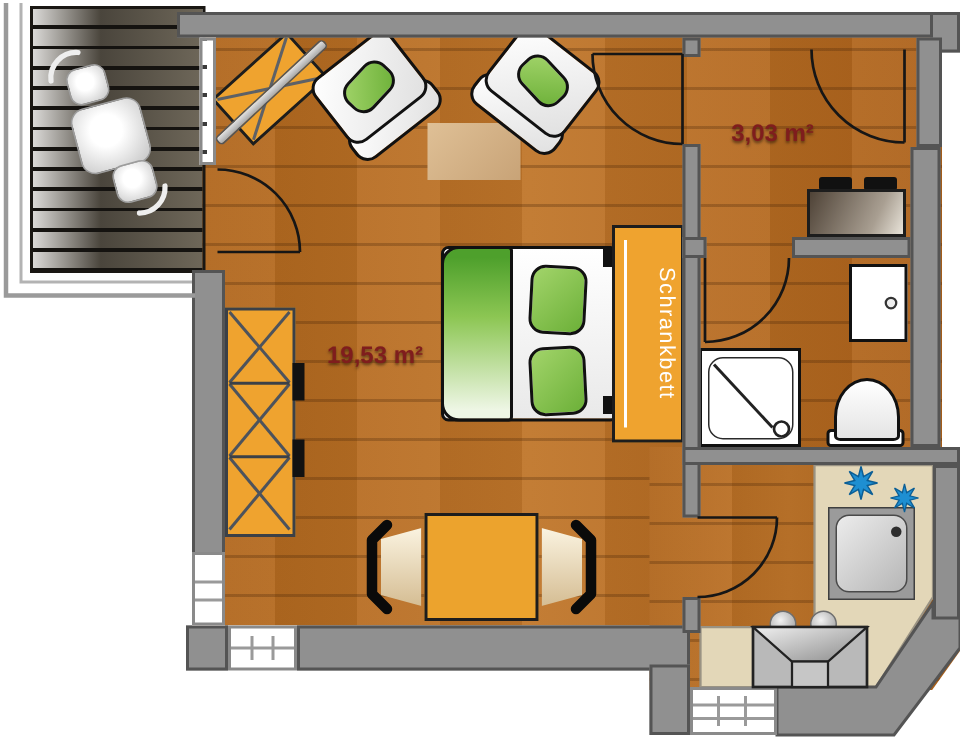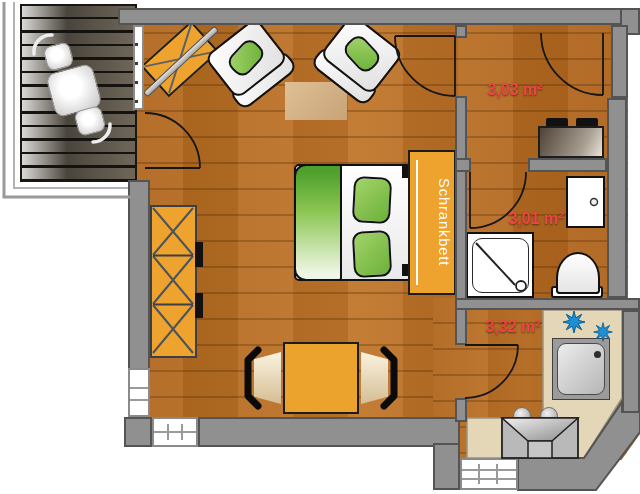--- a/index.html
+++ b/index.html
@@ -16,21 +16,21 @@
       linear-gradient(90deg,#39352e,#57514637 0%,#4a453c 40%,#6e6759);
       border:2px solid #1a1713;box-sizing:border-box;}
   
   .wall{background:#909090;border:2px solid #545454;box-sizing:border-box;}
   
   .win{background:#ffffff;border:2px solid #8a8a8a;box-sizing:border-box;}
   .winline{background:#9a9a9a;}
   
   .blackline{background:#111;}
   .orange{background:#efa32f;border:2px solid #1d1d1d;box-sizing:border-box;}
-  .label{color:#ef4444;font-weight:bold;font-size:16px;text-align:center;
+  .label{color:#7f1d1d;font-weight:bold;font-size:16px;text-align:center;
          text-shadow:0 1px 2px rgba(0,0,0,.5);white-space:nowrap;z-index:9;}
   .pillow{background:linear-gradient(135deg,#a2d46a,#6cb038);border:2px solid #111;
           border-radius:10px;box-sizing:border-box;}
   .chairseat{background:linear-gradient(135deg,#ffffff,#e0e0e0);border:2.5px solid #111;
           border-radius:10px;box-sizing:border-box;}
   .balcfurn{background:radial-gradient(circle at 45% 40%,#ffffff 30%,#c7c7c7 95%);
           border:1.5px solid #9c9c9c;box-sizing:border-box;}
   .seatpad{background:linear-gradient(180deg,#faf3e0,#d5bd93);}
   svg{position:absolute;left:0;top:0;}
 </style>
@@ -103,42 +103,41 @@
   <div class="abs orange" style="left:408px;top:150px;width:48px;height:145px;z-index:4;">
     <div class="abs" style="left:6px;top:8px;width:2px;height:125px;background:#fff;"></div>
     <div class="abs" style="left:12px;top:0;width:30px;height:141px;color:#fff;font-size:14.5px;letter-spacing:1px;
                 writing-mode:vertical-rl;text-align:center;">Schrankbett</div>
   </div>
 
   <div class="abs seatpad" style="left:254px;top:352px;width:27px;height:52px;z-index:3;clip-path:polygon(100% 0,100% 100%,0 86%,0 14%);"></div>
   <div class="abs seatpad" style="left:361px;top:352px;width:27px;height:52px;z-index:3;clip-path:polygon(0 0,100% 14%,100% 86%,0 100%);"></div>
   <div class="abs orange" style="left:283px;top:342px;width:76px;height:72px;z-index:4;background:#eca32d;"></div>
 
+  <div class="abs label" style="left:200px;top:229px;width:100px;">19,53 m²</div>
 
   <div class="abs blackline" style="left:546px;top:118px;width:22px;height:9px;z-index:3;border-radius:2px;"></div>
   <div class="abs blackline" style="left:576px;top:118px;width:22px;height:9px;z-index:3;border-radius:2px;"></div>
   <div class="abs" style="left:538px;top:126px;width:66px;height:32px;z-index:3;
               background:linear-gradient(115deg,#4f4337,#a99f92 70%,#e9e4da);border:2px solid #1d1d1d;box-sizing:border-box;"></div>
   <div class="abs label" style="left:470px;top:81px;width:90px;">3,03 m²</div>
 
   <div class="abs" style="left:466px;top:232px;width:68px;height:66px;z-index:3;background:#fff;border:2.5px solid #111;box-sizing:border-box;">
     <div class="abs" style="left:4px;top:4px;width:55px;height:53px;border:1.5px solid #2a2a2a;border-radius:10px;"></div>
   </div>
   <div class="abs" style="left:551px;top:286px;width:52px;height:12px;z-index:3;background:#fff;border:2px solid #111;border-radius:3px;box-sizing:border-box;"></div>
   <div class="abs" style="left:556px;top:252px;width:44px;height:42px;z-index:4;background:linear-gradient(180deg,#fff,#e4e4e4);
               border:2px solid #111;border-radius:50% 50% 10% 10% / 62% 62% 8% 8%;box-sizing:border-box;"></div>
   <div class="abs" style="left:566px;top:176px;width:39px;height:52px;z-index:3;background:#fff;border:2px solid #111;box-sizing:border-box;"></div>
-  <div class="abs label" style="left:491px;top:210px;width:90px;">3,01 m²</div>
 
   <div class="abs" style="left:552px;top:338px;width:58px;height:62px;z-index:3;background:#9b9b9b;border:1.5px solid #3f3f3f;box-sizing:border-box;">
     <div class="abs" style="left:4px;top:4px;width:46px;height:50px;background:linear-gradient(135deg,#ececec,#b6b6b6);
                 border:1.5px solid #4a4a4a;border-radius:9px;"></div>
     <div class="abs" style="left:41px;top:12px;width:7px;height:7px;background:#2e2e2e;border-radius:50%;"></div>
   </div>
-  <div class="abs label" style="left:468px;top:318px;width:90px;">3,32 m²</div>
 
   <div class="abs wall" style="left:118px;top:8px;width:522px;height:17px;z-index:5;"></div>
   <div class="abs wall" style="left:620px;top:8px;width:20px;height:27px;z-index:5;"></div>
   <div class="abs wall" style="left:128px;top:180px;width:22px;height:190px;z-index:5;"></div>
   <div class="abs wall" style="left:124px;top:417px;width:28px;height:30px;z-index:5;"></div>
   <div class="abs wall" style="left:198px;top:417px;width:262px;height:30px;z-index:5;"></div>
   <div class="abs wall" style="left:433px;top:443px;width:27px;height:47px;z-index:5;"></div>
   <div class="abs wall" style="left:455px;top:25px;width:12px;height:13px;z-index:5;"></div>
   <div class="abs wall" style="left:455px;top:96px;width:12px;height:249px;z-index:5;"></div>
   <div class="abs wall" style="left:455px;top:398px;width:12px;height:24px;z-index:5;"></div>

